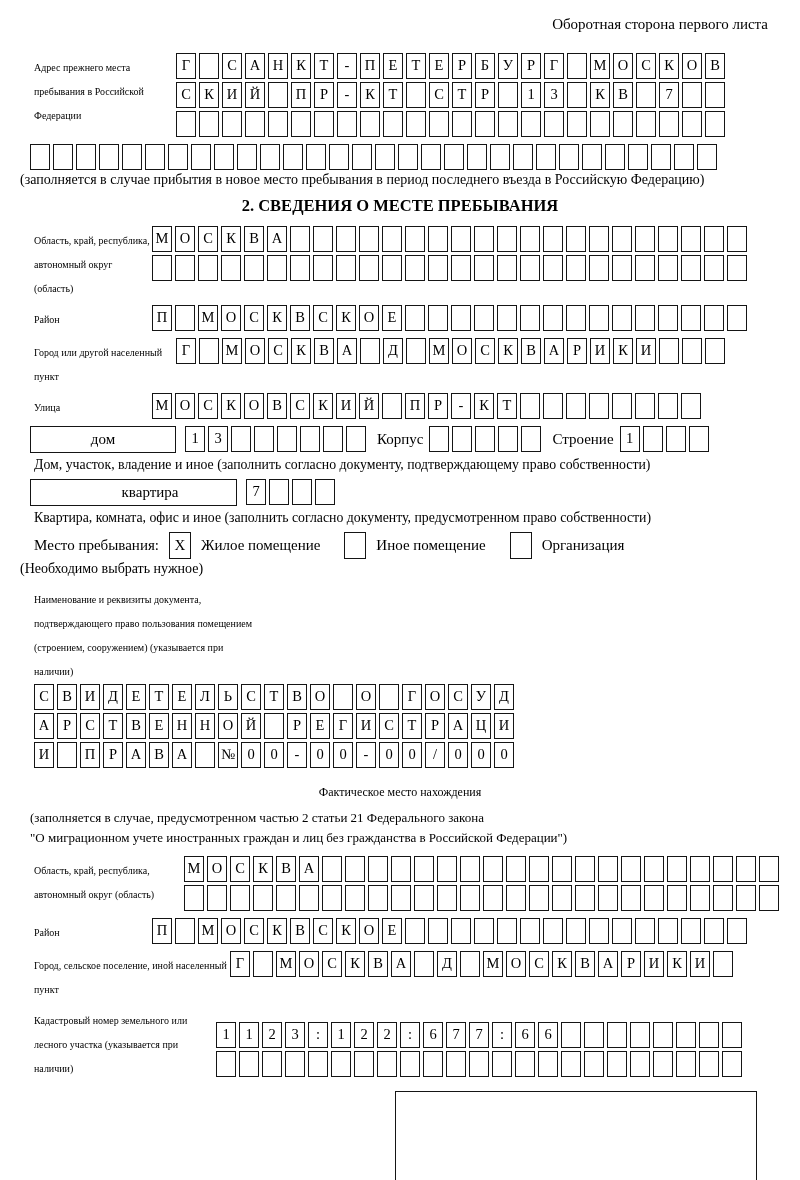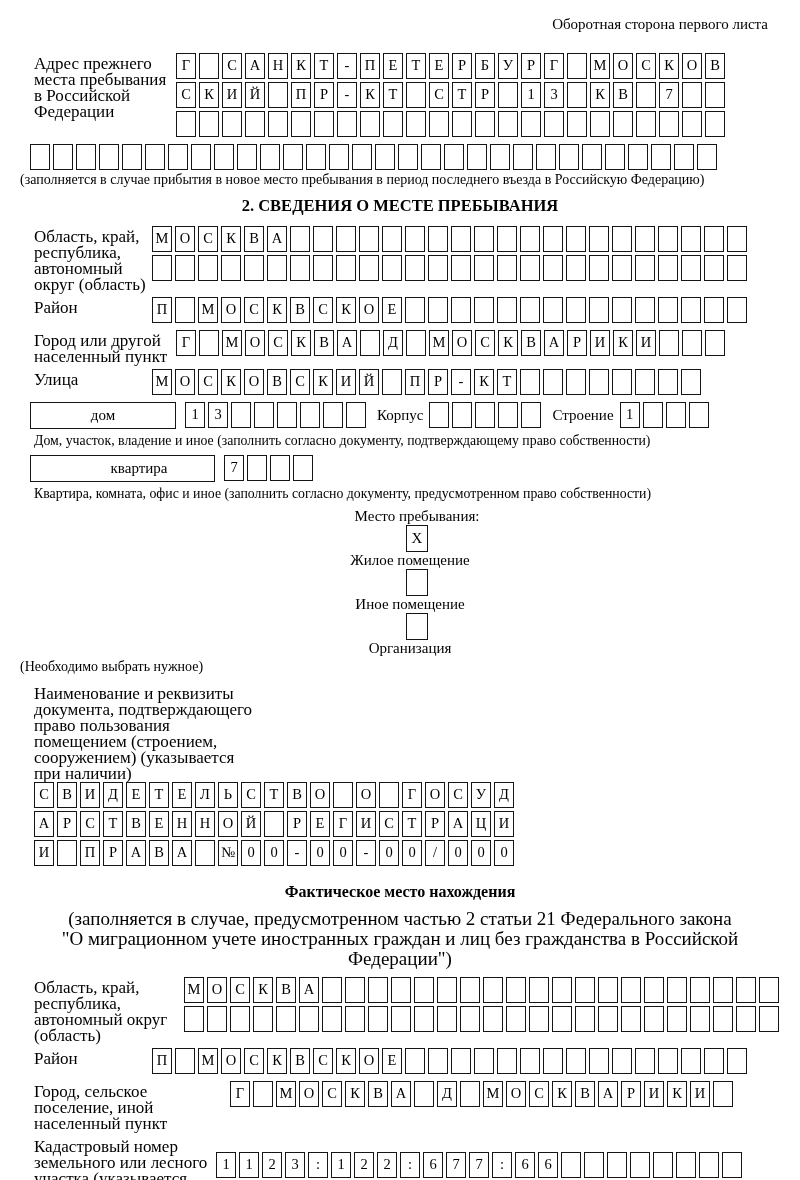--- a/index.html
+++ b/index.html
@@ -2,21 +2,21 @@
 <html><head>
 <meta charset="utf-8">
 <style>
   html,body{margin:0;padding:0;background:#fff;}
   body{width:800px;font-family:"Liberation Serif", serif;color:#000;}
   .page{position:relative;width:800px;height:1180px;overflow:hidden;background:#fff;}
 
   .corner-note{padding:16px 32px 0 8px;text-align:right;font-size:15px;}
 
   .field-block{display:flex;align-items:flex-start;margin:0 0 4px 34px;}
-  .flabel{font-size:17px;line-height:16px;padding-top:3px;}
+  .flabel{font-size:10px;line-height:24px;padding-top:3px;}
   .lw140{width:142px;}
   .lw118{width:118px;}
   .lw150{width:150px;}
   .lw196{width:196px;}
   .lw182{width:182px;}
   .lw222{width:222px;}
   .rows{display:block;}
 
   .cellrow{display:flex;margin-bottom:3px;}
   .cell{box-sizing:border-box;flex:0 0 auto;width:20px;height:26px;border:1.7px solid #151515;
@@ -24,32 +24,32 @@
   .fullrow{margin:0 0 2px 30px;}
 
   .note{font-size:14px;margin:2px 20px 8px 20px;}
   .note-left{font-size:13.8px;text-align:left;margin:1px 0 6px 34px;}
   .section-title{font-size:16.5px;font-weight:bold;text-align:center;margin:8px 0 10px 0;}
 
   .house-row{display:flex;align-items:flex-start;margin:4px 0 2px 30px;}
   .text-box{box-sizing:border-box;border:1.7px solid #151515;height:27px;text-align:center;
             font-size:15px;line-height:24px;background:#fff;}
   .w-dom{width:146px;margin-right:9px;}
-  .w-kv{width:185px;margin-right:9px;padding-left:33px;}
+  .w-kv{width:207px;margin-right:9px;padding-left:33px;}
   .inline-label{font-size:15px;line-height:27px;margin:0 6px 0 8px;}
 
-  .stay-row{display:flex;align-items:center;margin:4px 0 0 34px;font-size:15px;flex-direction:column;}
+  .stay-row{display:flex;align-items:center;margin:4px 0 0 34px;font-size:15px;}
   .checkbox{box-sizing:border-box;width:22px;height:27px;border:1.7px solid #151515;margin:0 10px 0 10px;
             text-align:center;font-size:15px;line-height:24px;}
   .stay-opt-label{margin-right:14px;}
 
   .doc-block{display:flex;align-items:flex-start;margin:6px 0 2px 34px;flex-direction:column;}
 
-  .actual-title{font-size:16px;font-weight:bold;text-align:center;margin:14px 0 8px 0;}
-  .actual-note{font-size:19px;text-align:center;margin:0 30px;line-height:20px;}
+  .actual-title{font-size:12px;font-weight:normal;text-align:center;margin:14px 0 8px 0;}
+  .actual-note{font-size:13px;margin:0 30px;line-height:20px;}
 
   .cad-rows{padding-top:16px;}
 
   .stamp-box{box-sizing:border-box;position:relative;margin:10px 0 0 395px;width:362px;height:178px;
              border:1.9px solid #151515;background:#fff;}
 </style>
 </head>
 <body>
 
 <div class="page">

